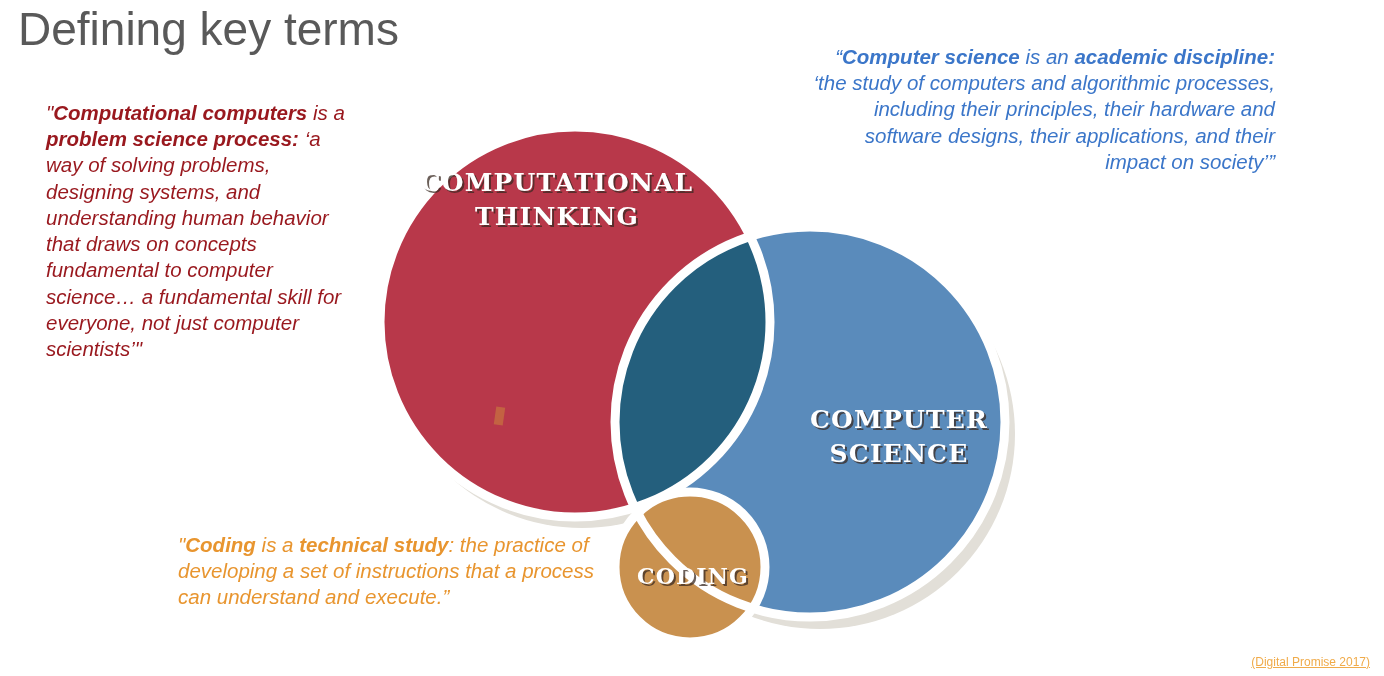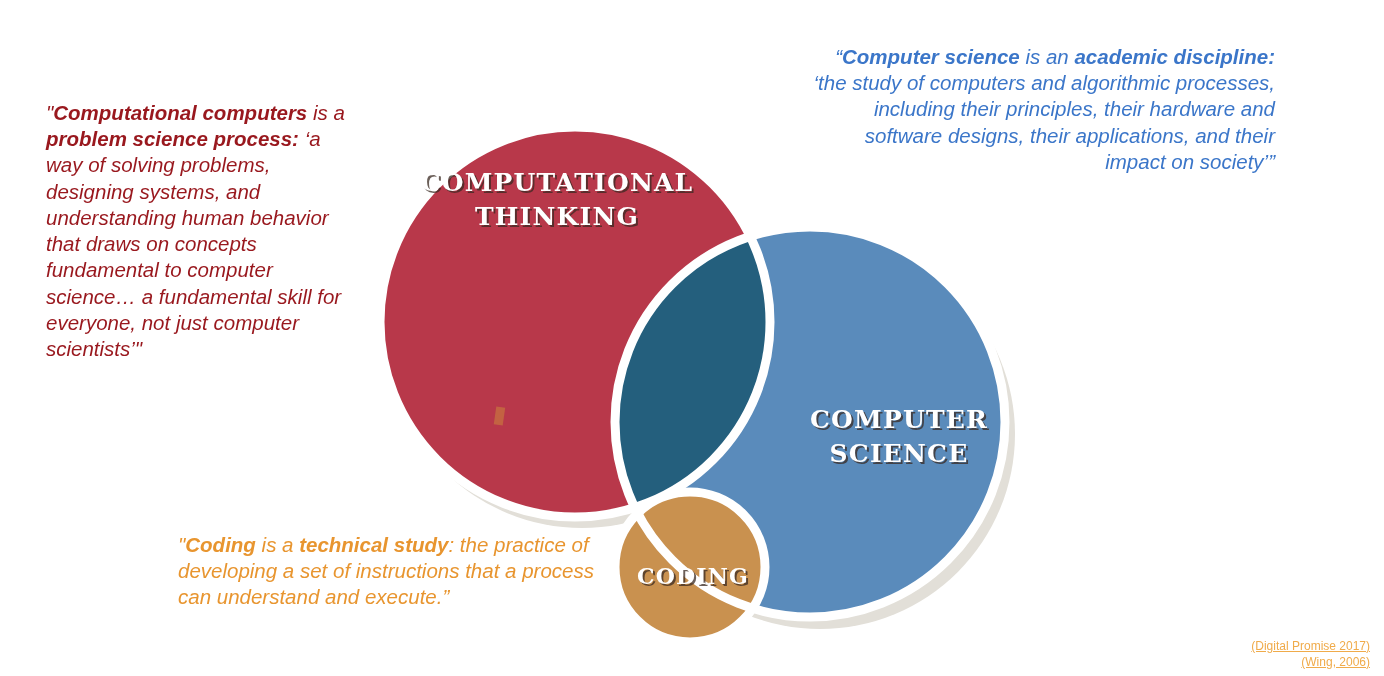--- a/index.html
+++ b/index.html
@@ -89,20 +89,21 @@
     text-decoration:underline;
     display:block;
     cursor:pointer;
   }
 </style>
 </head>
 <body>
 
 <div id="slide">
 
+  <div id="title">Defining key terms</div>
 
   <div id="venn">
     <svg viewBox="0 0 720 620" xmlns="http://www.w3.org/2000/svg">
       <defs>
 
         <clipPath id="clip-red">
           <circle cx="245" cy="275" r="195"></circle>
         </clipPath>
 
         <clipPath id="clip-blue">
@@ -169,16 +170,15 @@
   </div>
 
   <div class="quote" id="quote-ct"><span>"</span><b>Computational computers</b><span> is a </span><b>problem science process:</b><span>  ‘a way of solving problems, designing systems, and understanding human behavior that draws on concepts fundamental to computer science… a fundamental skill for everyone, not just computer scientists’"</span></div>
 
   <div class="quote" id="quote-cs"><span>“</span><b>Computer science</b><span> is an </span><b>academic discipline:</b><span>  ‘the study of computers and algorithmic processes, including their principles, their hardware and software designs, their applications, and their impact on society’”</span></div>
 
   <div class="quote" id="quote-coding"><span>"</span><b>Coding</b><span> is a </span><b>technical study</b><span>:  the practice of developing a set of instructions that a process can understand and execute.”</span></div>
 
   <div id="citations">
     <a>(Digital Promise 2017)</a>
-    <a>(Wing, 2006)</a>
   </div>
 
 </div>
 
 </body></html>

